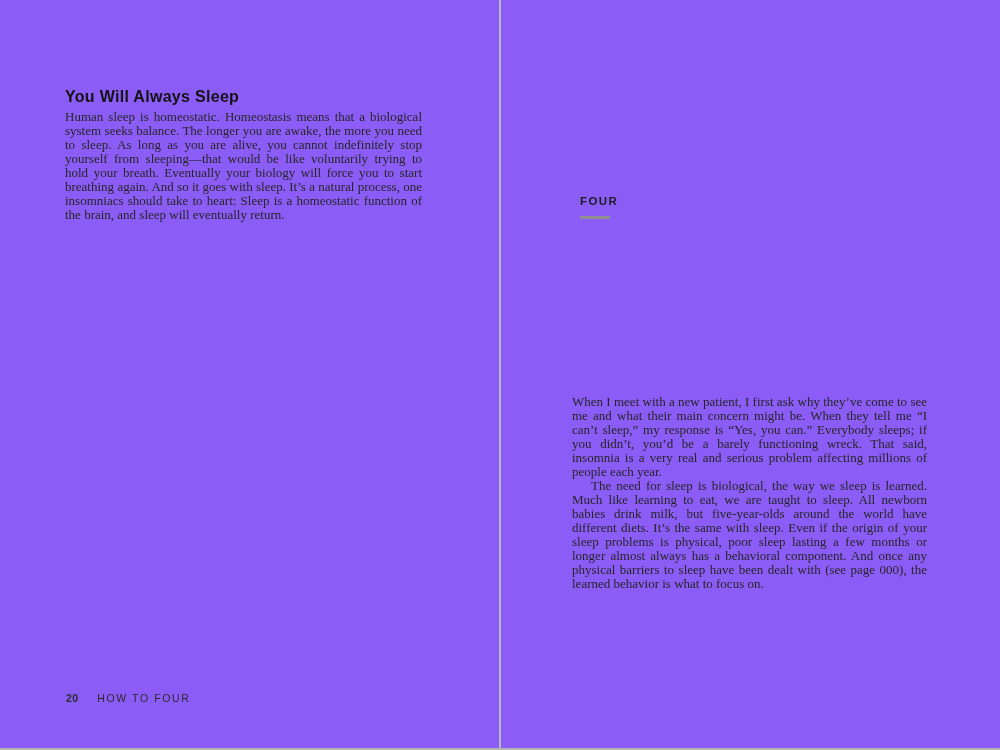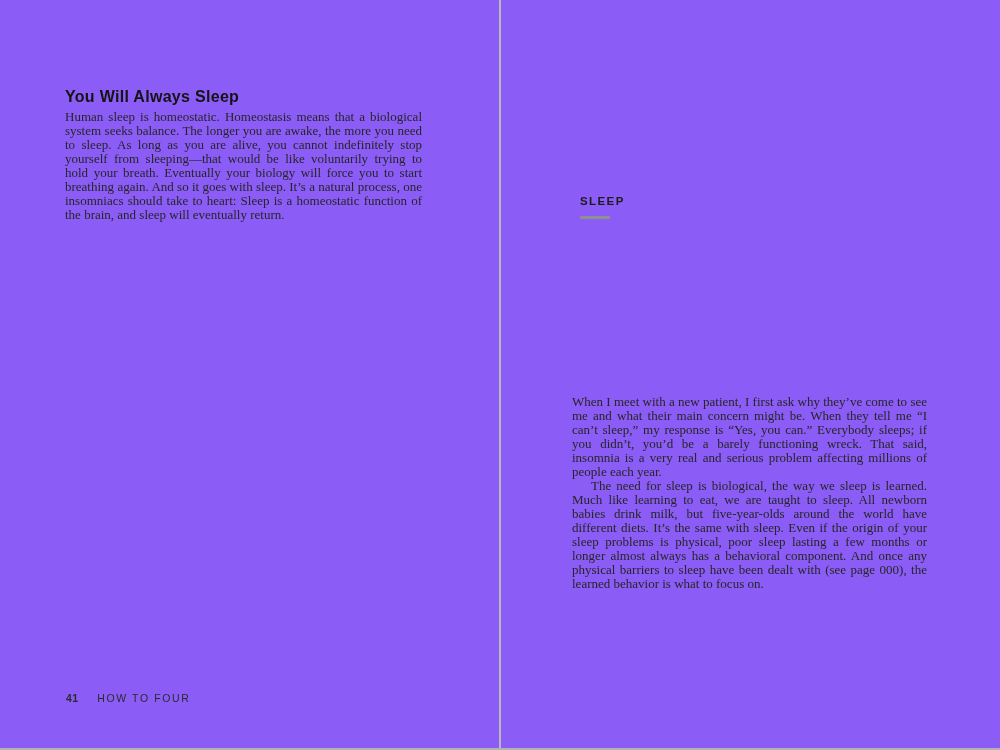--- a/index.html
+++ b/index.html
@@ -130,29 +130,29 @@
   <div class="edge-top"></div>
 
   <div class="page page-left">
     <h2 class="section-heading">You Will Always Sleep</h2>
 
     <div class="body-copy left-body">
       <p>Human sleep is homeostatic. Homeostasis means that a biological system seeks balance. The longer you are awake, the more you need to sleep. As long as you are alive, you cannot indefinitely stop yourself from sleeping—that would be like voluntarily trying to hold your breath. Eventually your biology will force you to start breathing again. And so it goes with sleep. It’s a natural process, one insomniacs should take to heart: Sleep is a homeostatic function of the brain, and sleep will eventually return.</p>
     </div>
 
     <div class="page-footer">
-      <span class="page-number">41</span>
+      <span class="page-number">20</span>
       <span class="running-title">HOW TO FOUR</span>
     </div>
   </div>
 
   <div class="gutter"></div>
 
   <div class="page page-right">
-    <div class="chapter-number">SLEEP</div>
+    <div class="chapter-number">FOUR</div>
 
     <div class="chapter-rule"></div>
 
 
     <div class="body-copy right-body">
       <p>When I meet with a new patient, I first ask why they’ve come to see me and what their main concern might be. When they tell me “I can’t sleep,” my response is “Yes, you can.” Everybody sleeps; if you didn’t, you’d be a barely functioning wreck. That said, insomnia is a very real and serious problem affecting millions of people each year.</p>
       <p class="indented">The need for sleep is biological, the way we sleep is learned. Much like learning to eat, we are taught to sleep. All newborn babies drink milk, but five-year-olds around the world have different diets. It’s the same with sleep. Even if the origin of your sleep problems is physical, poor sleep lasting a few months or longer almost always has a behavioral component. And once any physical barriers to sleep have been dealt with (see page 000), the learned behavior is what to focus on.</p>
     </div>
   </div>
 

